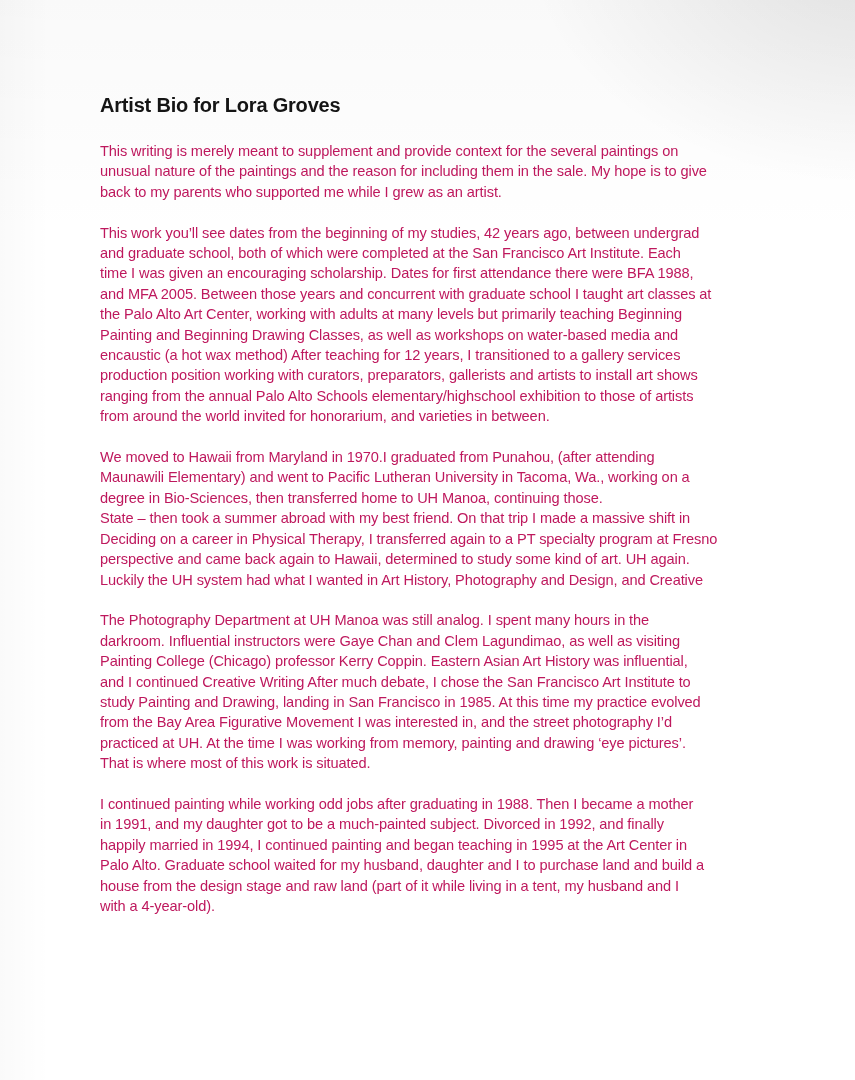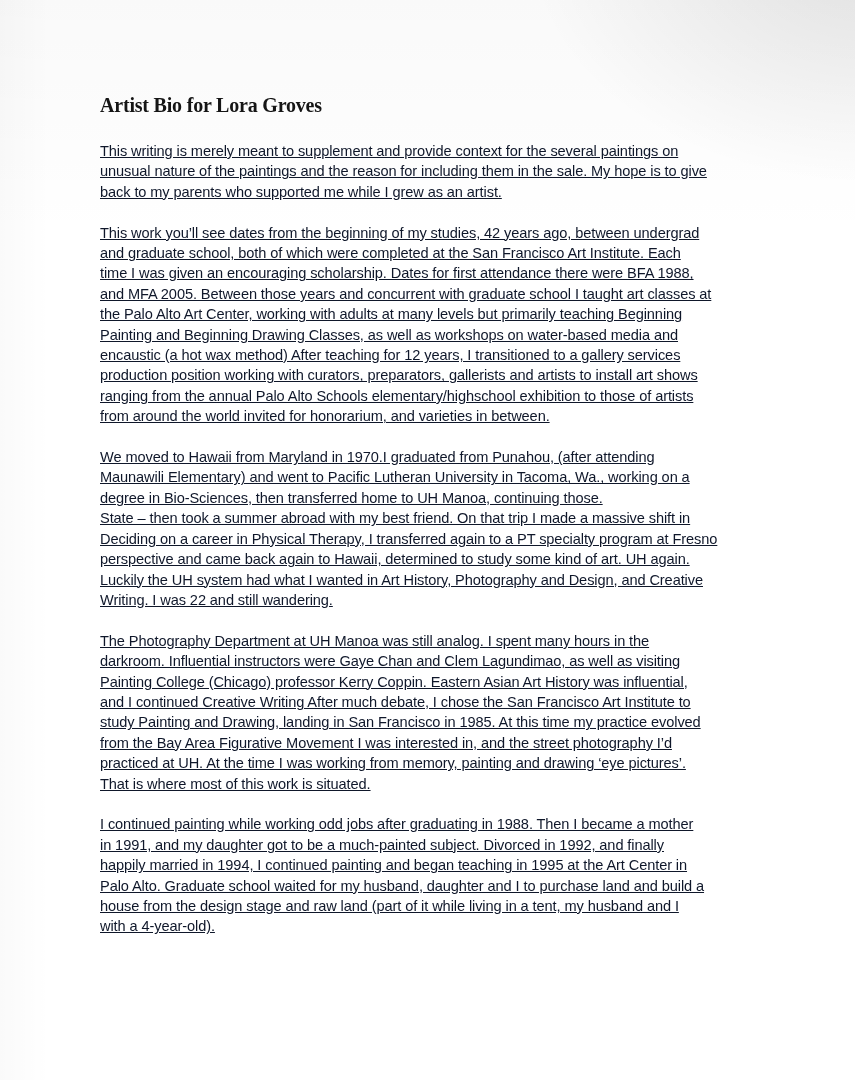--- a/index.html
+++ b/index.html
@@ -34,32 +34,30 @@
     width: 662px;
     color: #1f1f1f;
   }
   .title {
     margin: 0 0 24px 0;
     font-size: 20px;
     line-height: 24px;
     font-weight: bold;
     color: #151515;
     letter-spacing: -0.2px;
-    font-family: Liberation Serif, serif;
   }
   .para {
     margin: 0 0 20.4px 0;
   }
   .para .line {
     font-size: 14.6px;
     line-height: 20.4px;
     letter-spacing: -0.1px;
     white-space: nowrap;
-    color: #0f172a;
-    text-decoration: underline;
+    color: #be185d;
   }
 </style>
 </head>
 <body>
 
 <div class="page">
   <div class="corner-shade"></div>
   <div class="content">
     <h1 class="title">Artist Bio for Lora Groves</h1>
     <div class="para">
@@ -80,21 +78,20 @@
         <div class="line">from around the world invited for honorarium, and varieties in between.</div>
       </div>
     <div class="para">
         <div class="line">We moved to Hawaii from Maryland in 1970.I graduated from Punahou,  (after attending</div>
         <div class="line">Maunawili Elementary) and went to Pacific Lutheran University in Tacoma, Wa., working on a</div>
         <div class="line">degree in Bio-Sciences, then transferred home to UH Manoa, continuing those.</div>
         <div class="line">State – then took a summer abroad with my best friend. On that trip I made a massive shift in</div>
         <div class="line">Deciding on a career in Physical Therapy, I transferred again to a PT specialty program at Fresno</div>
         <div class="line">perspective and came back again to Hawaii, determined to study some kind of art.  UH again.</div>
         <div class="line">Luckily the UH system had what I wanted in Art History, Photography and Design, and Creative</div>
-        <div class="line">Writing.  I was 22 and still wandering.</div>
       </div>
     <div class="para">
         <div class="line">The Photography Department at UH Manoa was still analog.  I spent many hours in the</div>
         <div class="line">darkroom.  Influential instructors were Gaye Chan and Clem Lagundimao, as well as visiting</div>
         <div class="line">Painting College (Chicago) professor Kerry Coppin. Eastern Asian Art History was influential,</div>
         <div class="line">and I continued Creative Writing After much debate, I chose the San Francisco Art Institute to</div>
         <div class="line">study Painting and Drawing, landing in San Francisco in 1985. At this time my practice evolved</div>
         <div class="line">from the Bay Area Figurative Movement I was interested in, and the street photography I’d</div>
         <div class="line">practiced at UH.  At the time I was working from memory, painting and drawing ‘eye pictures’.</div>
         <div class="line">That is where most of this work is situated.</div>

